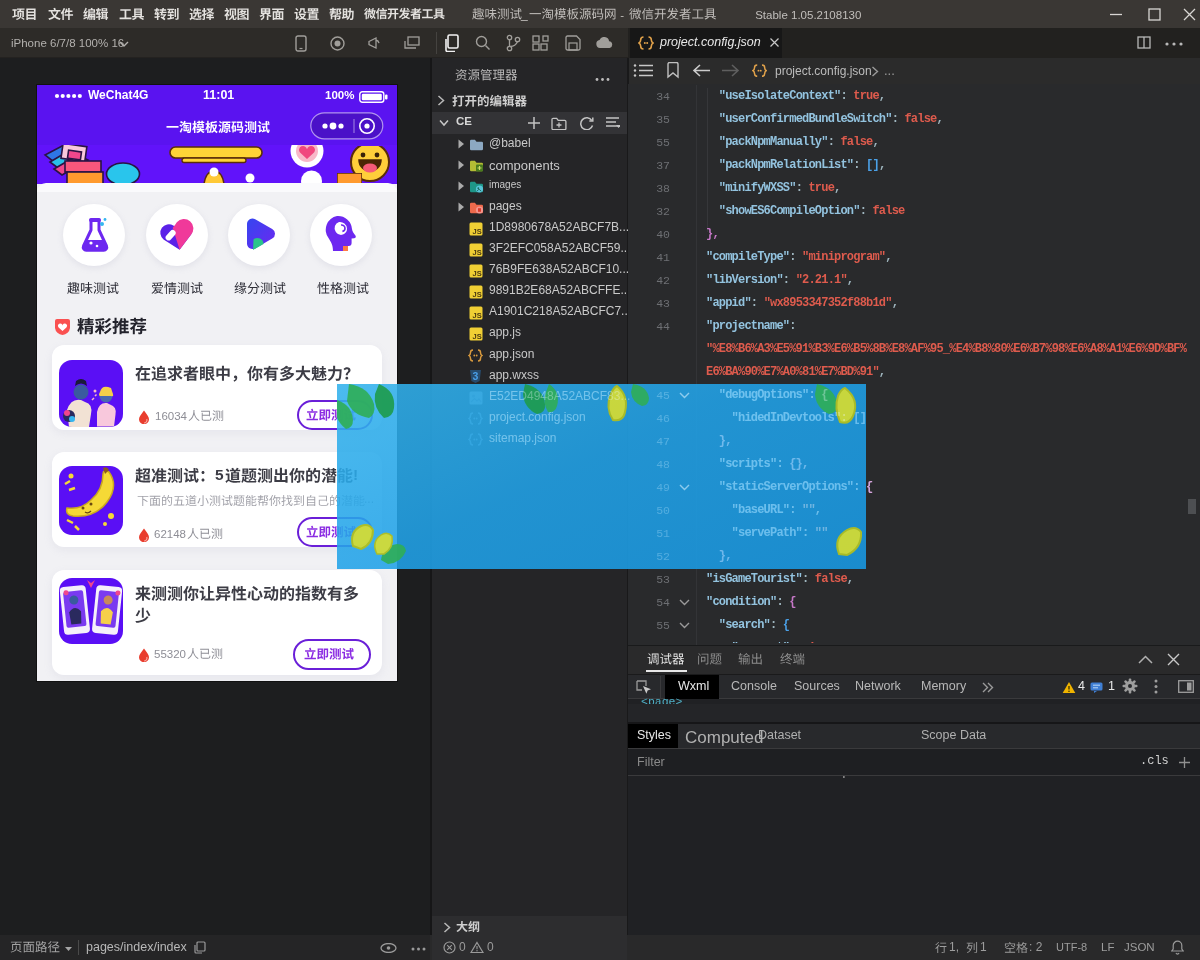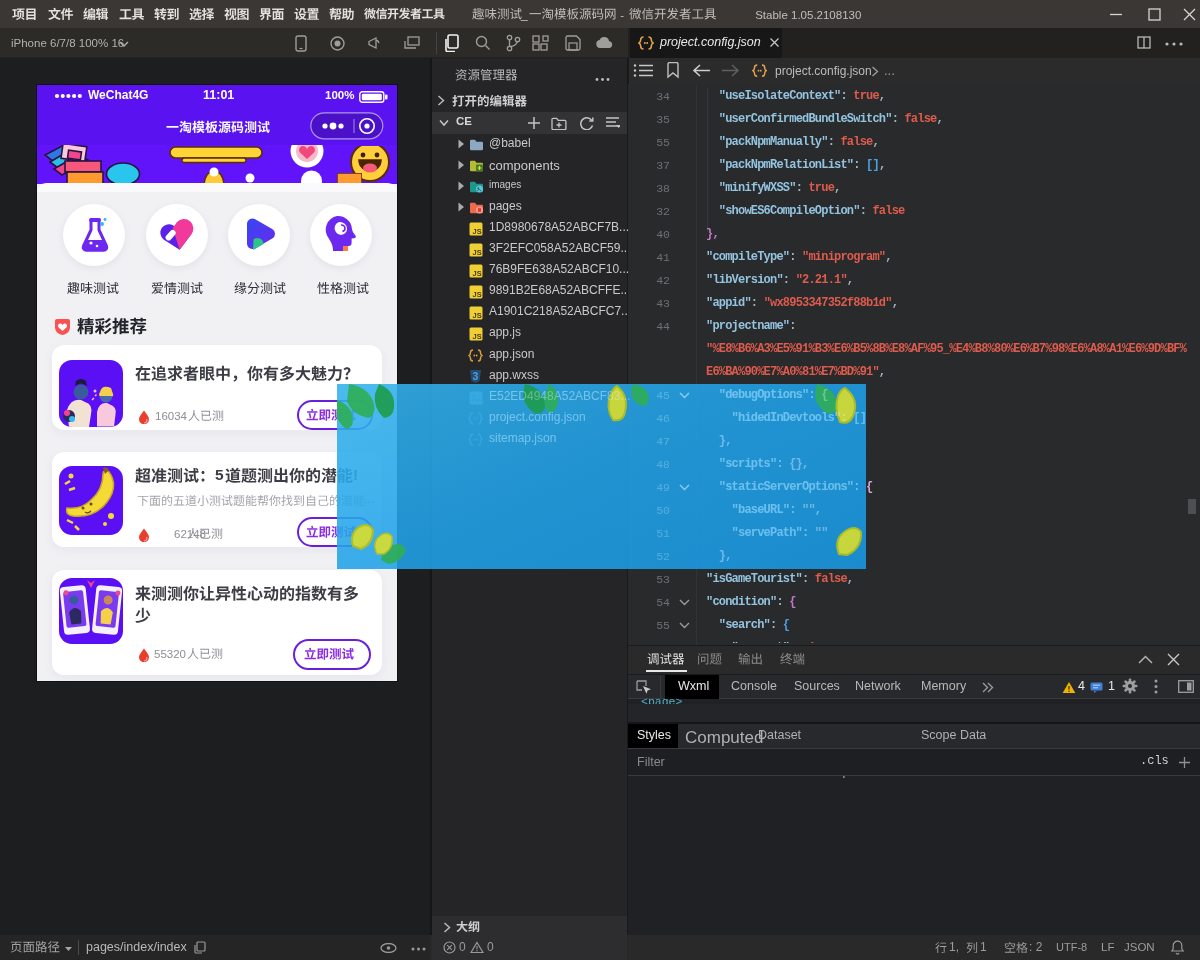--- a/index.html
+++ b/index.html
@@ -914,21 +914,21 @@
         <use href="#gR7684" x="16000"></use>
         <use href="#gR6f5c" x="17000"></use>
         <use href="#gR80fd" x="18000"></use>
       </g>
     </svg>
 <div class="t" style="left:327px;top:407.5px;font-size:12px;color:#a0a0a8;font-weight:normal;font-family:'Liberation Sans',sans-serif;">...</div>
 <svg style="position:absolute;left:101px;top:442.5px;" width="12" height="14">
       <path d="M6,0.5 C8.5,4 11,6.5 11,9.2 A5,5 0 0 1 1,9.2 C1,6.5 3.5,4 6,0.5 z" fill="#e93d2e"></path>
       <path d="M6,13 a3,3 0 0 0 2.8,-4" fill="none" stroke="#f8a8a0" stroke-width="1.2"></path>
     </svg>
-<div class="t" style="left:117px;top:442.5px;font-size:11.5px;color:#8d8d95;font-weight:normal;font-family:'Liberation Sans',sans-serif;margin-left:20px;">62148</div>
+<div class="t" style="left:117px;top:442.5px;font-size:11.5px;color:#8d8d95;font-weight:normal;font-family:'Liberation Sans',sans-serif;">62148</div>
 <svg class="cj" style="left:149.5px;top:442.5px" width="38" height="14">
       <g transform="translate(0,10.08) scale(0.01200,-0.01200)" fill="#8d8d95">
         <use href="#gR4eba" x="0"></use>
         <use href="#gR5df2" x="1000"></use>
         <use href="#gR6d4b" x="2000"></use>
       </g>
     </svg>
 <div style="position:absolute;left:259.5px;top:431.5px;width:76px;height:30px;border:2.4px solid #6a1fd8;border-radius:15px"></div>
 <svg class="cj" style="left:269px;top:440.5px" width="52" height="14">
       <g transform="translate(0,10.50) scale(0.01250,-0.01250)" fill="#8a2be2">

